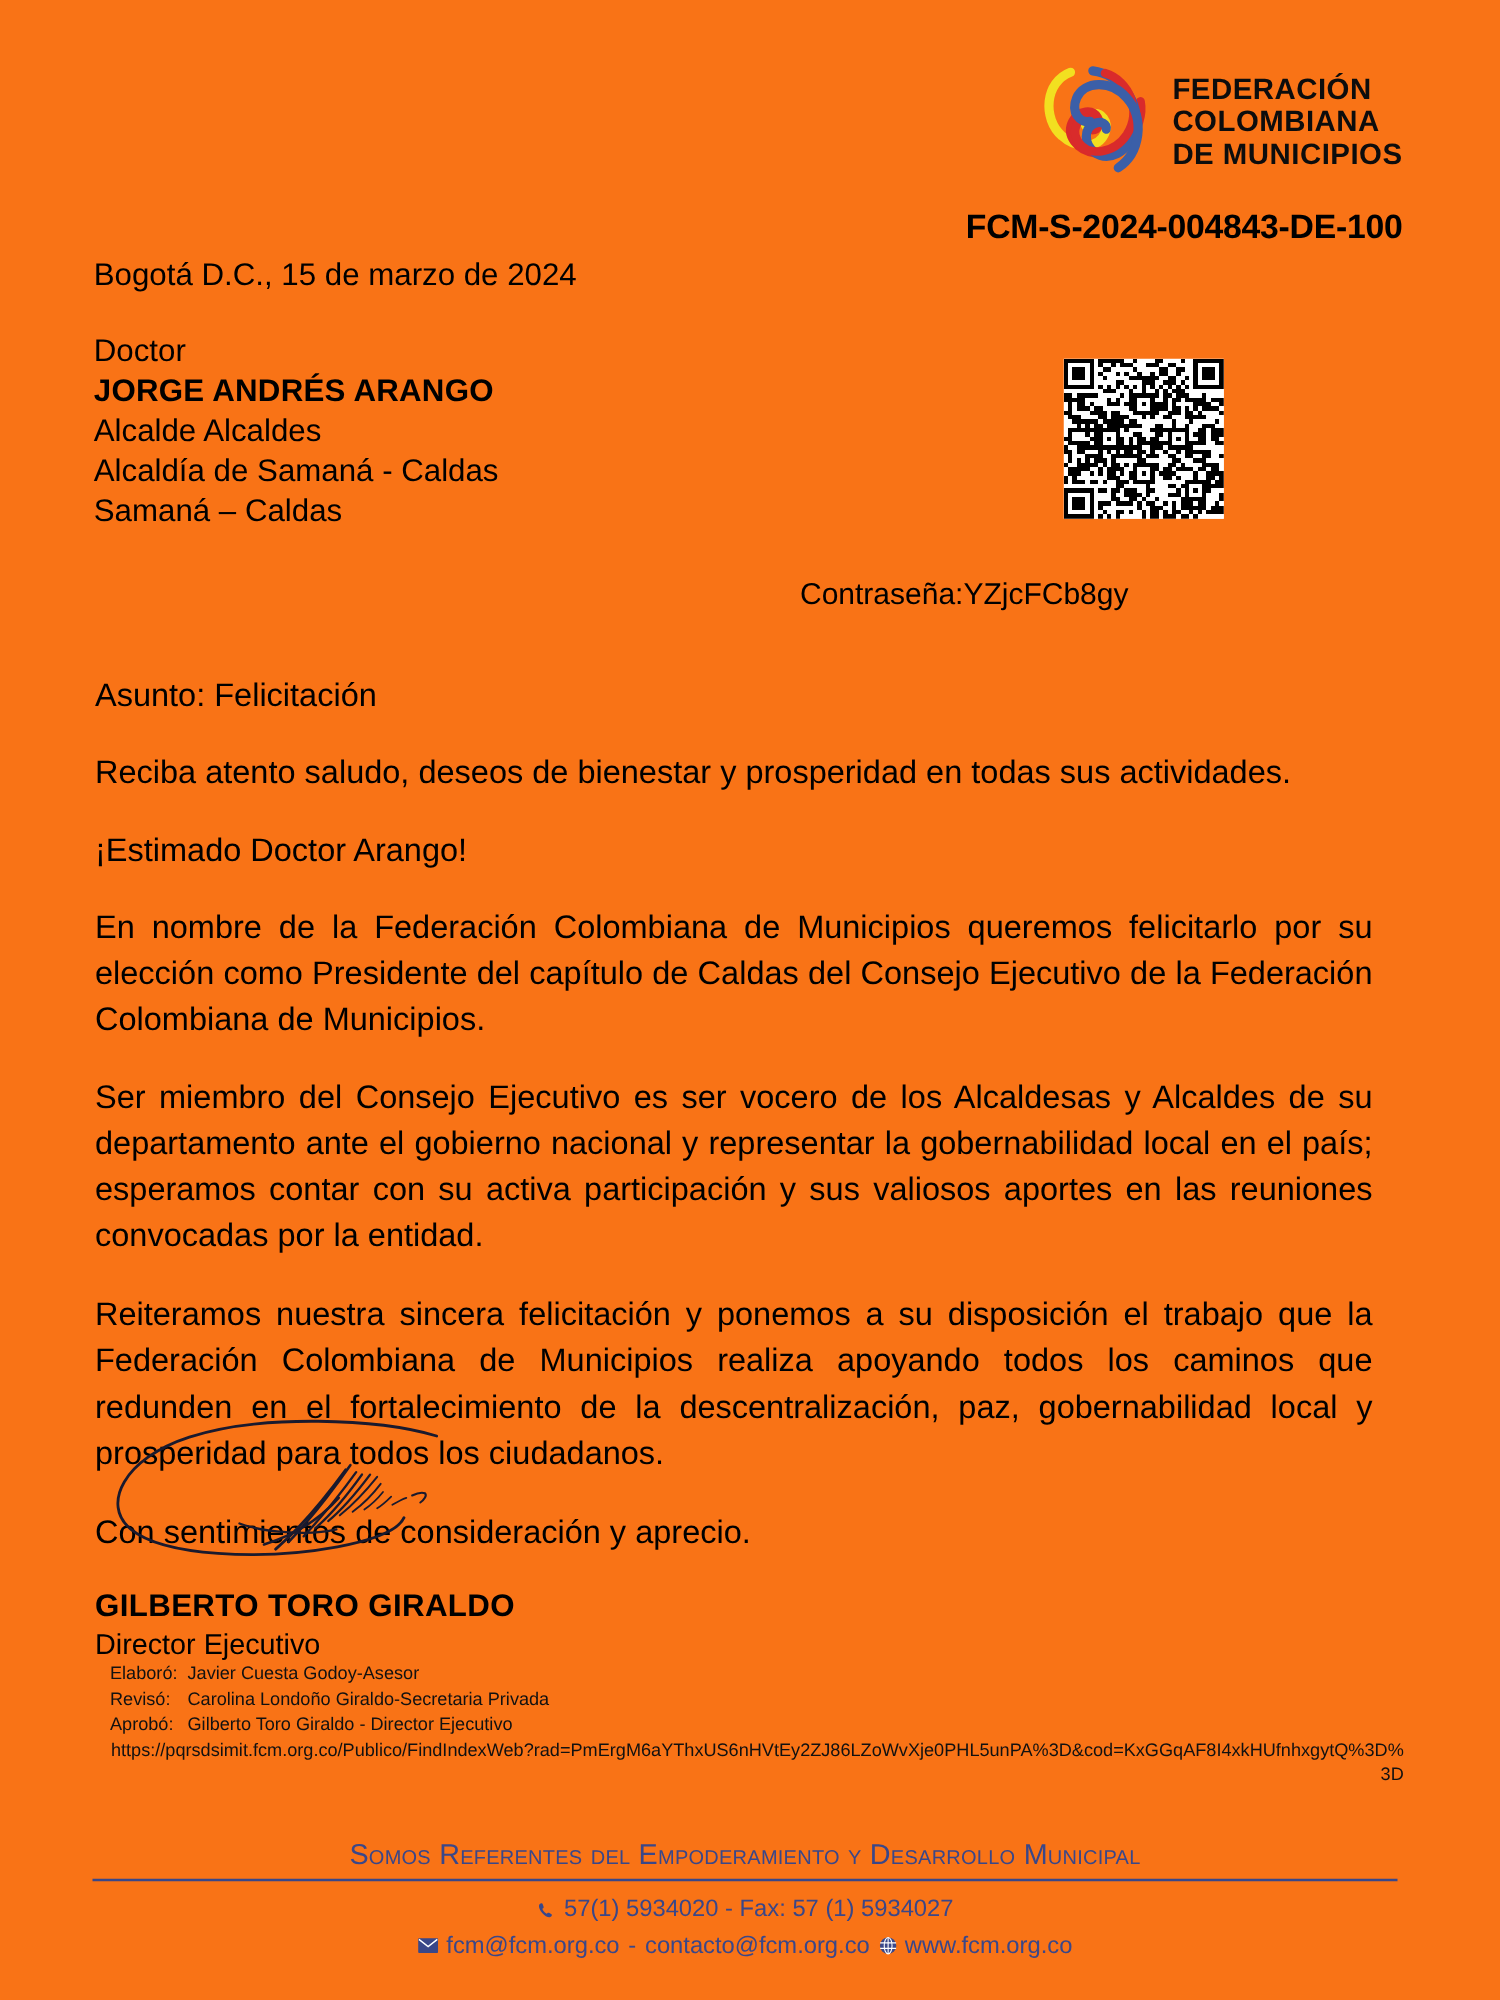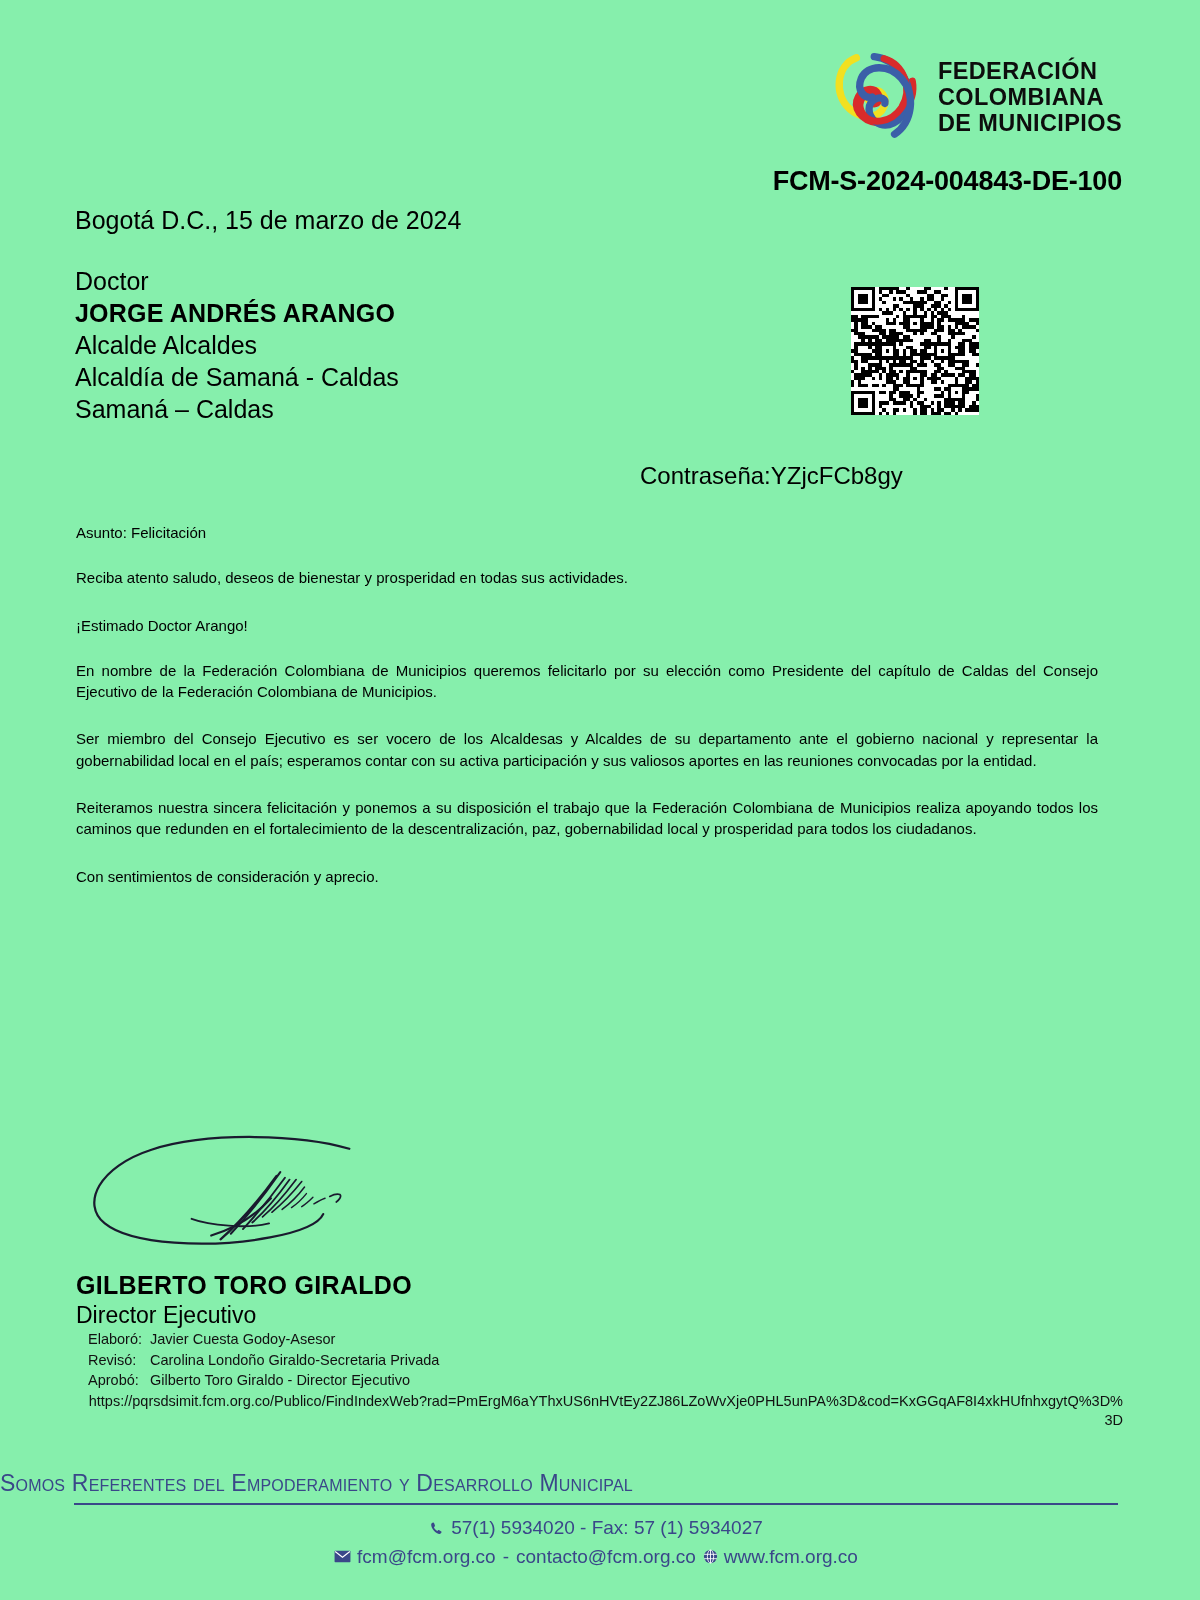--- a/index.html
+++ b/index.html
@@ -8,21 +8,21 @@
     background: #ffffff;
   }
   body {
     font-family: "Liberation Sans", sans-serif;
     color: #000000;
   }
   #page {
     position: relative;
     width: 1200px;
     height: 1600px;
-    background: #86efac;
+    background: #f97316;
     overflow: hidden;
   }
 
   
   .header-block {
     position: absolute;
     top: 48px;
     right: 78px;
     width: 430px;
     text-align: right;
@@ -91,23 +91,23 @@
   }
 
   
   .body-area {
     position: absolute;
     left: 76px;
     top: 522px;
     width: 1022px;
   }
   .para {
-    font-size: 15px;
+    font-size: 26px;
     line-height: 1.42;
-    margin: 0 0 26px 0;
+    margin: 16px 0 26px 0;
     text-align: justify;
   }
   .para.noj { text-align: left; }
   .para.tight { margin-bottom: 24px; }
 
   
   .signature {
     position: absolute;
     left: 66px;
     top: 1118px;
@@ -147,21 +147,21 @@
     width: 1035px;
     text-align: right;
   }
 
   
   .footer {
     position: absolute;
     left: 0;
     top: 1470px;
     width: 1192px;
-    text-align: left;
+    text-align: center;
     color: #3d4a8c;
   }
   .tagline {
     font-family: "Liberation Sans", sans-serif;
     font-variant: small-caps;
     font-size: 23px;
     letter-spacing: 0.2px;
     color: #3a4789;
     white-space: nowrap;
   }

